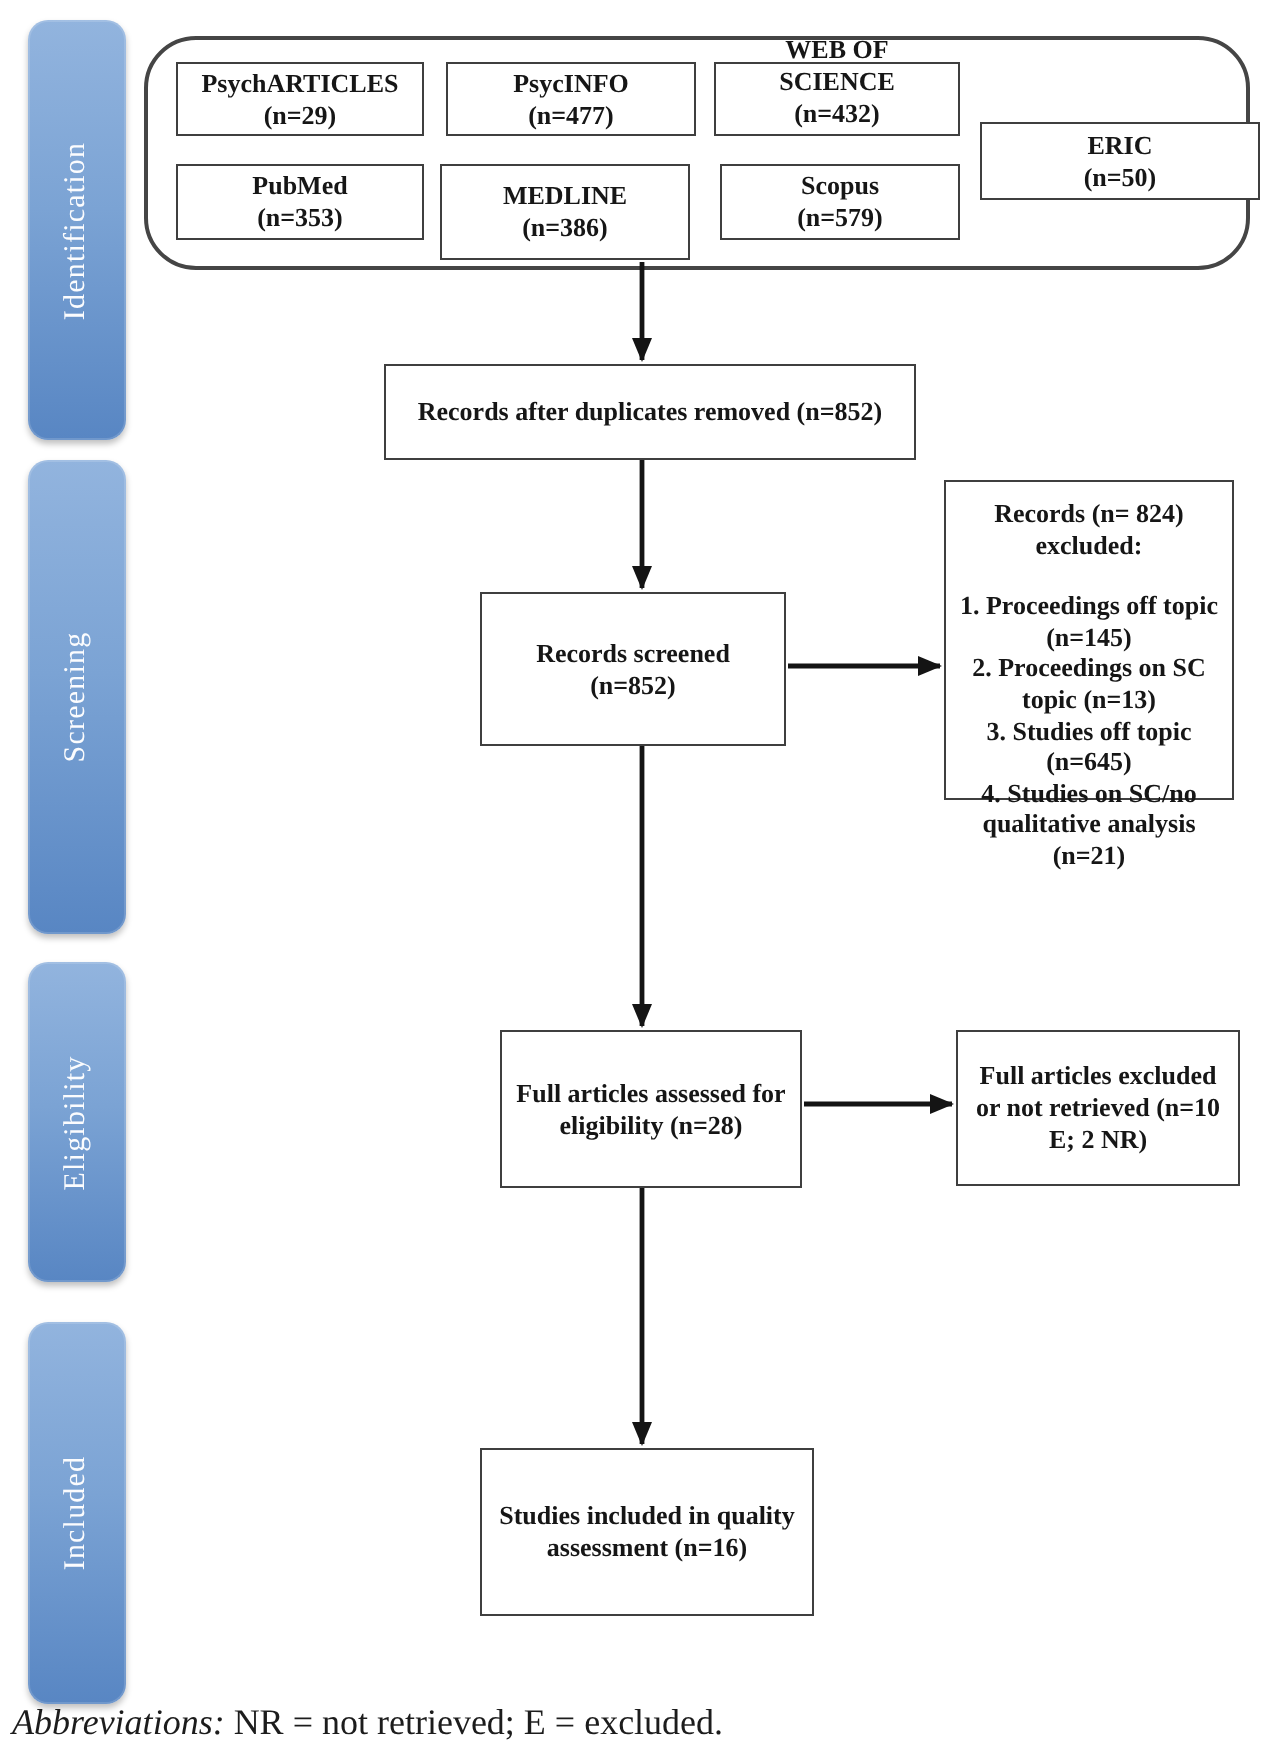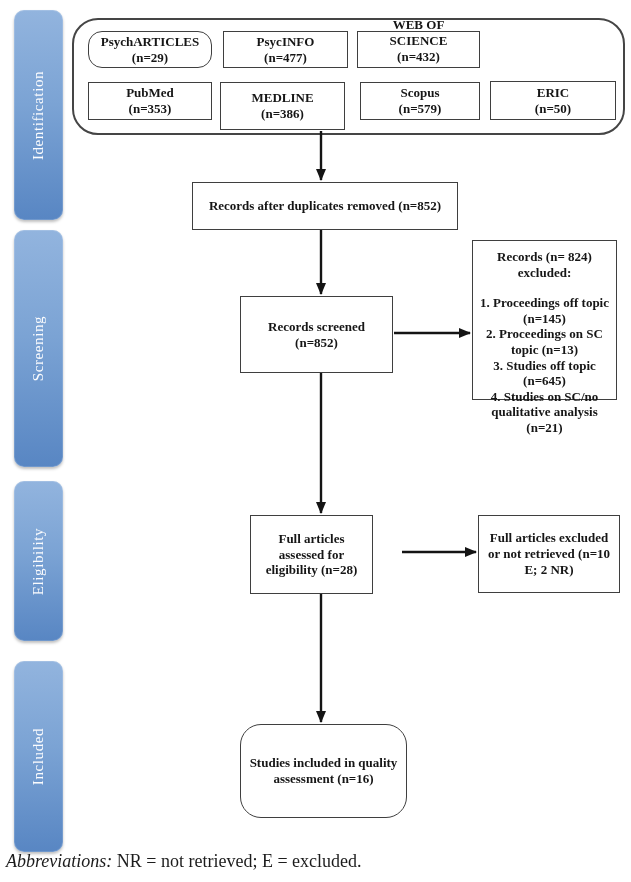--- a/index.html
+++ b/index.html
@@ -101,21 +101,21 @@
   </div>
   <div class="stage" style="top:481px;height:160px;">
     <span>Eligibility</span>
   </div>
   <div class="stage" style="top:661px;height:191px;">
     <span>Included</span>
   </div>
 
   <div class="id-container"></div>
 
-  <div class="box" style="left:88px;top:31px;width:124px;height:37px;border-radius:14px;">
+  <div class="box" style="left:88px;top:31px;width:124px;height:37px;">
     <div class="line">PsychARTICLES</div>
     <div class="line">(n=29)</div>
   </div>
   <div class="box" style="left:223px;top:31px;width:125px;height:37px;">
     <div class="line">PsycINFO</div>
     <div class="line">(n=477)</div>
   </div>
   <div class="box" style="left:357px;top:31px;width:123px;height:37px;justify-content:flex-end;">
     <div class="line">WEB OF SCIENCE</div>
     <div class="line">(n=432)</div>
@@ -125,50 +125,50 @@
     <div class="line">(n=353)</div>
   </div>
   <div class="box" style="left:220px;top:82px;width:125px;height:48px;">
     <div class="line">MEDLINE</div>
     <div class="line">(n=386)</div>
   </div>
   <div class="box" style="left:360px;top:82px;width:120px;height:38px;">
     <div class="line">Scopus</div>
     <div class="line">(n=579)</div>
   </div>
-  <div class="box" style="left:490px;top:61px;width:126px;height:39px;margin-top:20px;">
+  <div class="box" style="left:490px;top:61px;width:140px;height:39px;">
     <div class="line">ERIC</div>
     <div class="line">(n=50)</div>
   </div>
 
   <div class="box" style="left:192px;top:182px;width:266px;height:48px;">
     <div class="line">Records after duplicates removed (n=852)</div>
   </div>
 
   <div class="box" style="left:240px;top:296px;width:153px;height:77px;">
     <div class="line">Records screened (n=852)</div>
   </div>
 
   <div class="box list" style="left:472px;top:240px;width:145px;height:160px;">
     <div class="line hdr">Records (n= 824) excluded:</div>
     <div class="line">1. Proceedings off topic (n=145)</div>
     <div class="line">2. Proceedings on SC topic (n=13)</div>
     <div class="line">3. Studies off topic (n=645)</div>
     <div class="line">4. Studies on SC/no qualitative analysis (n=21)</div>
   </div>
 
-  <div class="box" style="left:250px;top:515px;width:123px;height:79px;">
+  <div class="box" style="left:250px;top:515px;width:151px;height:79px;">
     <div class="line">Full articles assessed for eligibility (n=28)</div>
   </div>
 
   <div class="box" style="left:478px;top:515px;width:142px;height:78px;">
     <div class="line">Full articles excluded or not retrieved (n=10 E; 2 NR)</div>
   </div>
 
-  <div class="box" style="left:240px;top:724px;width:167px;height:94px;border-radius:21px;">
+  <div class="box" style="left:240px;top:724px;width:167px;height:84px;">
     <div class="line">Studies included in quality assessment (n=16)</div>
   </div>
 
   <svg class="arrows" width="631" height="882" viewBox="0 0 631 882">
     <defs>
       <marker id="ah" markerUnits="userSpaceOnUse" markerWidth="13" markerHeight="12" refX="11" refY="6" orient="auto">
         <path d="M0,1 L12,6 L0,11 Z" fill="#141414"></path>
       </marker>
     </defs>
     <g stroke="#141414" stroke-width="2.4">

